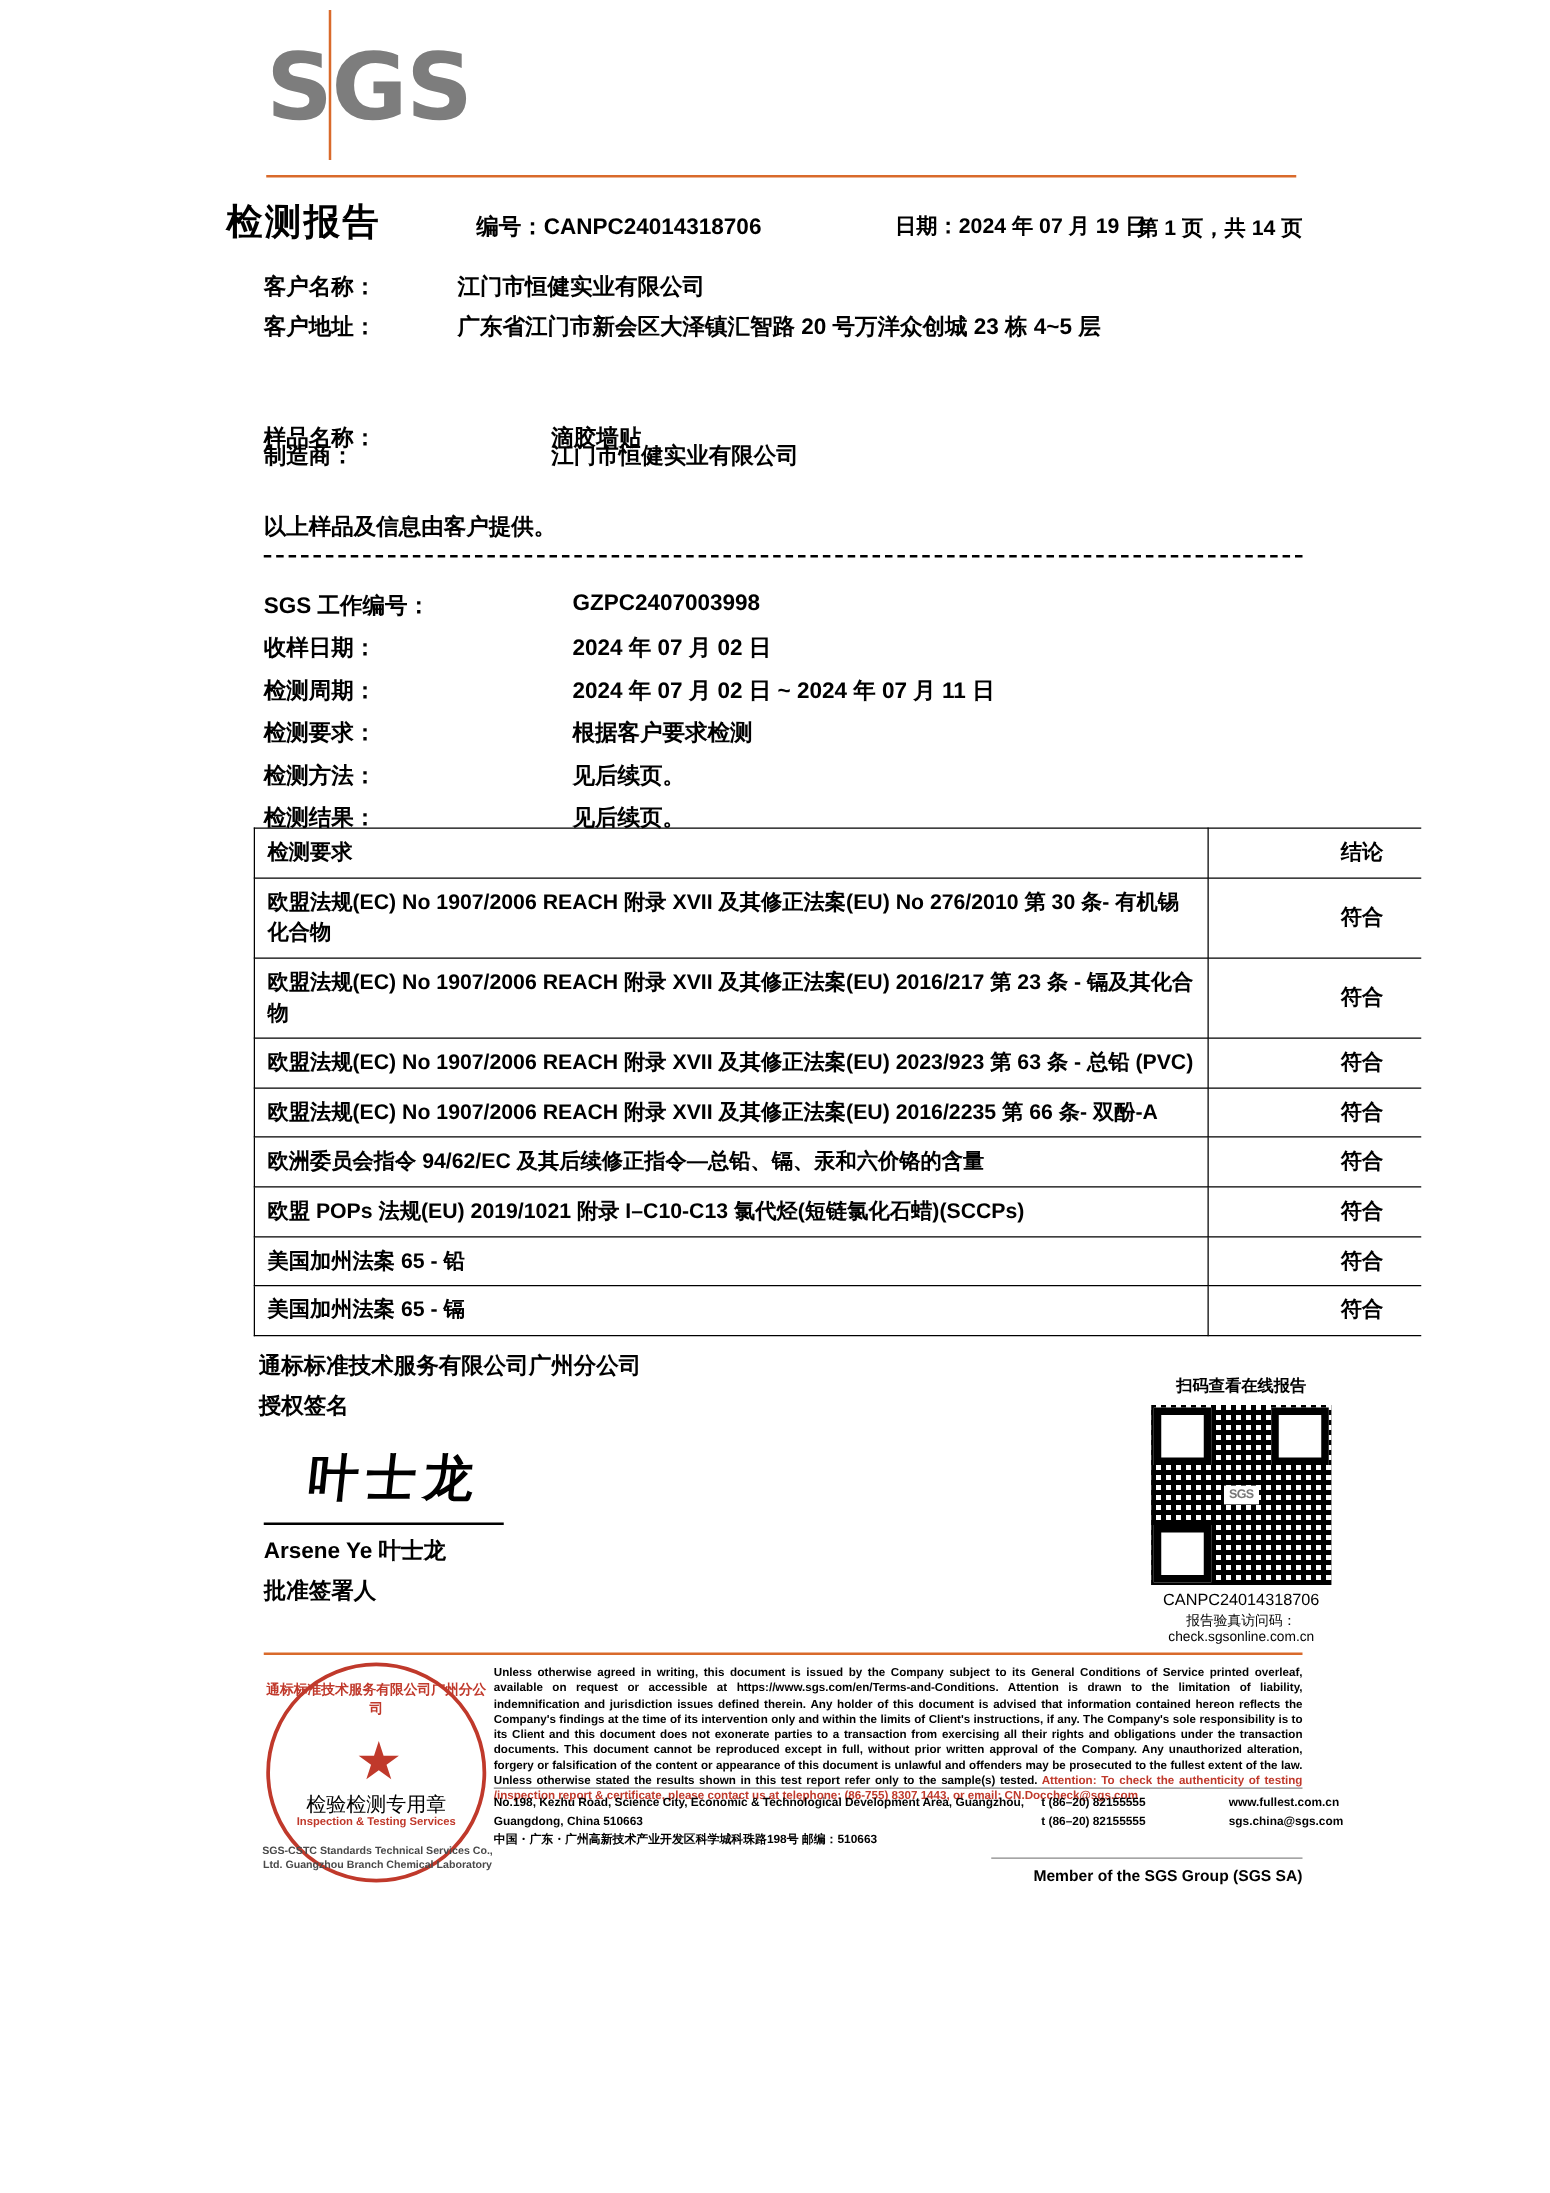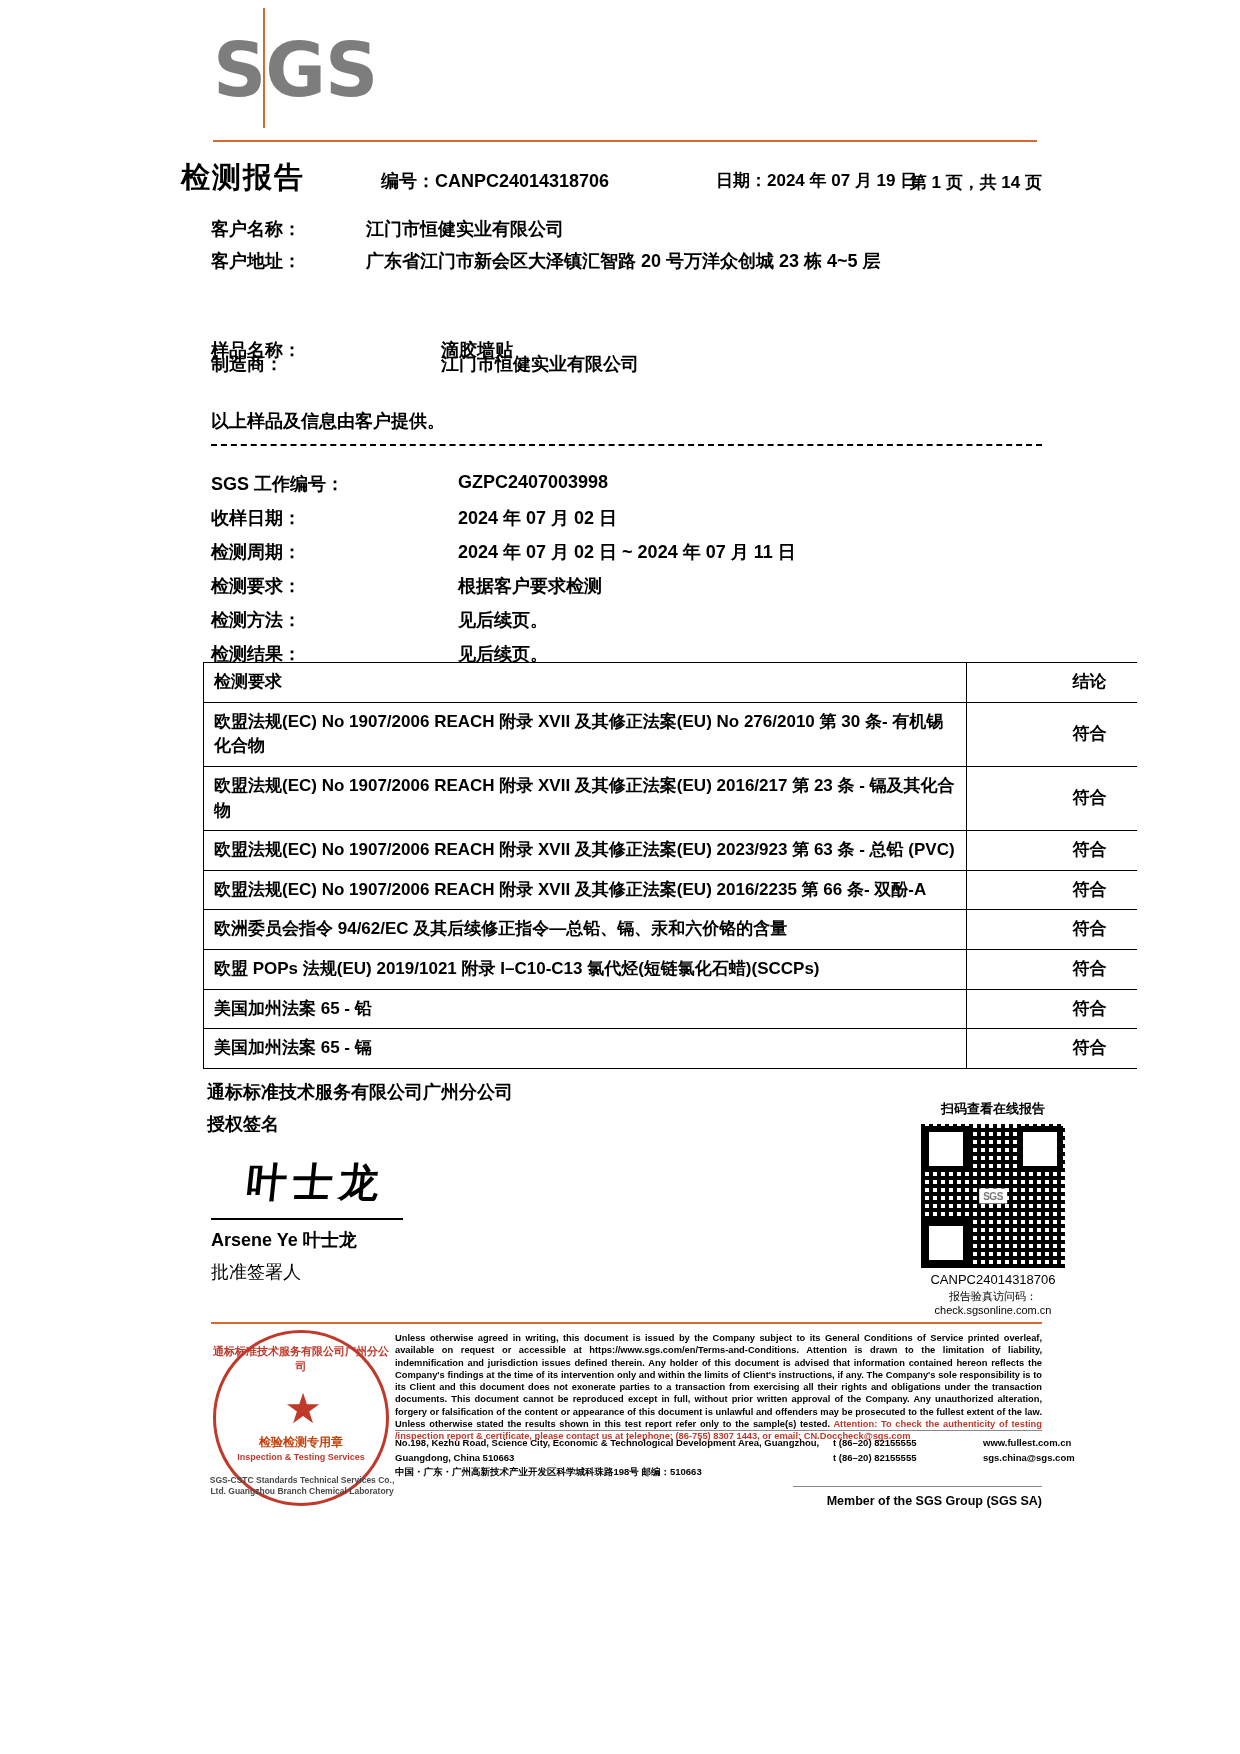--- a/index.html
+++ b/index.html
@@ -206,21 +206,21 @@
     left: 108px;
     top: 1228px;
     font-size: 18px;
     font-weight: bold;
   }
   .sig-role {
     position: absolute;
     left: 108px;
     top: 1260px;
     font-size: 18px;
-    font-weight: normal;
+    font-weight: bold;
   }
 
   
   .qr-block {
     position: absolute;
     left: 800px;
     top: 1100px;
     width: 180px;
     text-align: center;
   }
@@ -325,23 +325,23 @@
     font-size: 11px;
     color: #c0392b;
     font-weight: bold;
   }
   .stamp-mid-text {
     position: absolute;
     left: 0;
     top: 104px;
     width: 176px;
     text-align: center;
-    font-size: 12px;
-    color: #c2410c;
-    font-weight: bold;
+    font-size: 16px;
+    color: #000000;
+    font-weight: normal;
   }
   .stamp-sub-text {
     position: absolute;
     left: 0;
     top: 122px;
     width: 176px;
     text-align: center;
     font-size: 9px;
     color: #c0392b;
     font-weight: bold;

